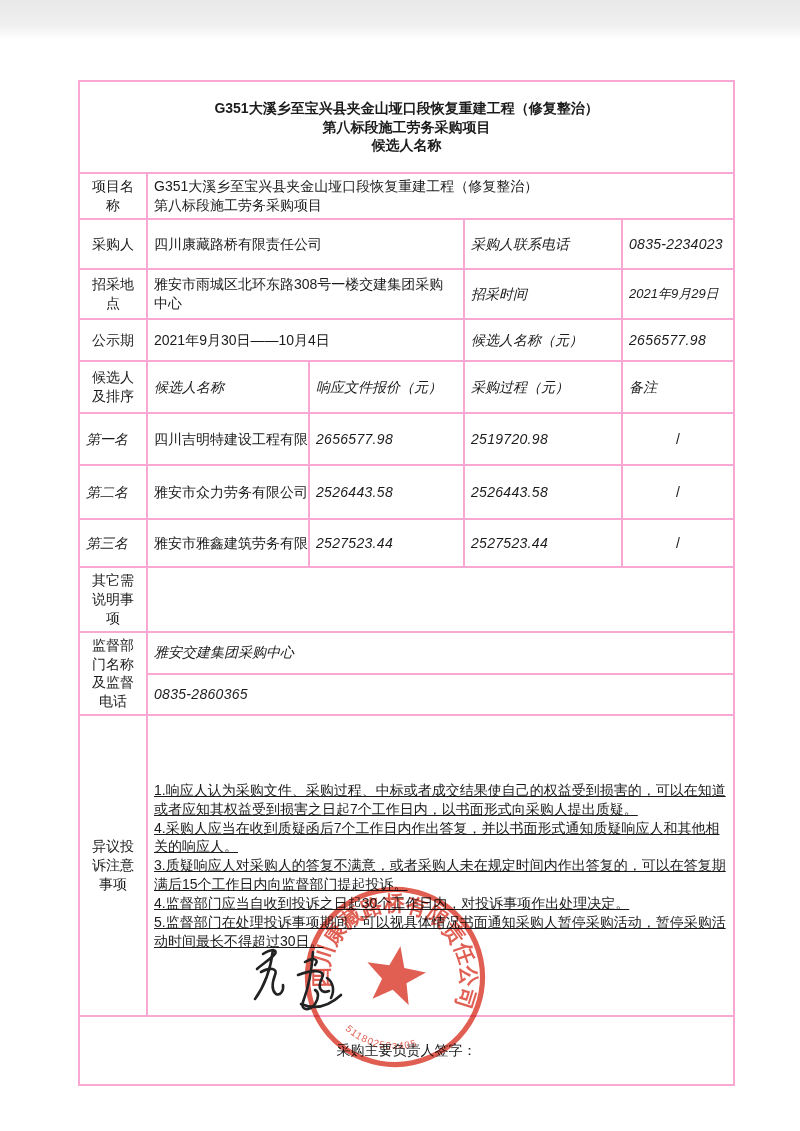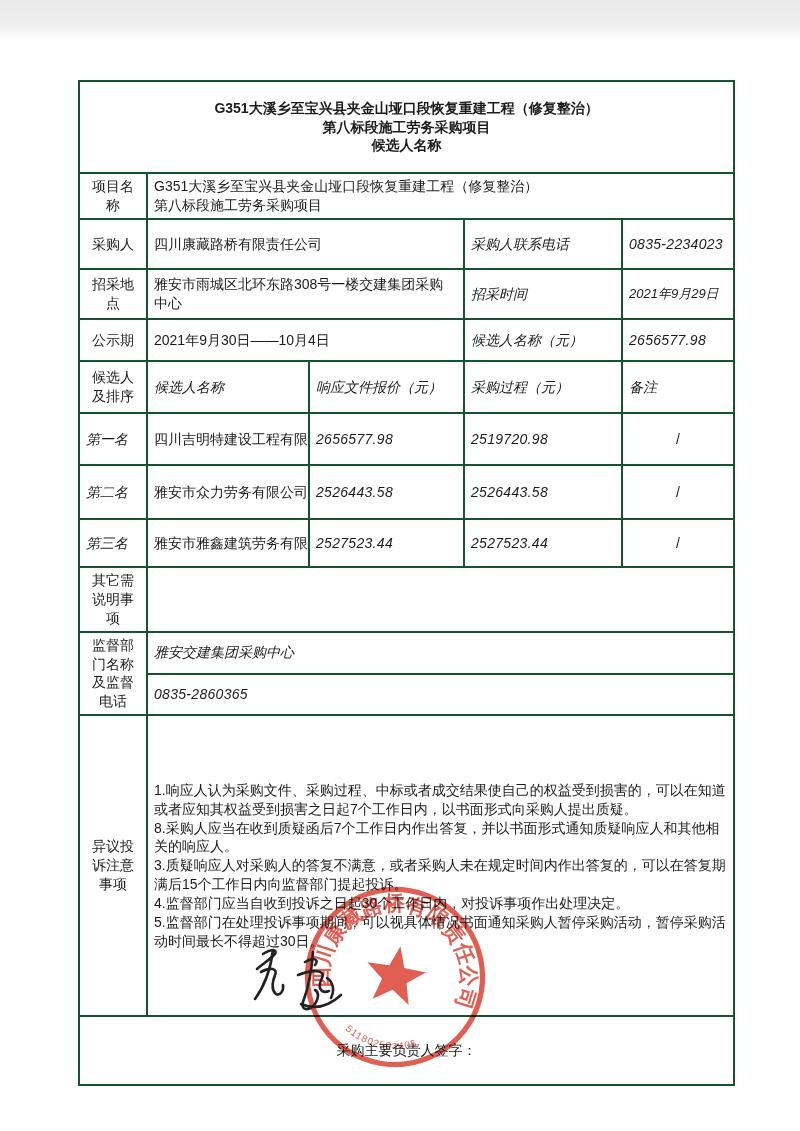--- a/index.html
+++ b/index.html
@@ -11,34 +11,34 @@
   .page{position:absolute;inset:0;background:#ffffff;}
   .scan-band{
     position:absolute;left:0;top:0;width:800px;height:40px;
     background:linear-gradient(to bottom,#e9e9e9 0%,#efefef 60%,#ffffff 100%);
   }
   table.doc{
     position:absolute;left:78px;top:80px;width:655px;
     border-collapse:collapse;table-layout:fixed;
   }
   table.doc td{
-    border:2px solid #14532d;vertical-align:middle;
+    border:2px solid #f9a8d4;vertical-align:middle;
     font-size:14px;line-height:1.35;padding:3px 6px;
     overflow:hidden;
   }
   .title-cell{text-align:center;font-size:21px;font-weight:600;line-height:29px;padding:2px 4px;}
   .lab{font-size:13.5px;padding:3px 4px;text-align:center;line-height:17px;}
   .left{text-align:left;}
   .center{text-align:left;font-style:italic;}
   .num{font-size:12.5px;letter-spacing:.3px;}
   .name-cell{font-size:12px;white-space:nowrap;text-align:center;padding:2px 2px;}
   .slash{font-size:15px;text-align:center;}
   .two-line{line-height:20px;}
   .objection-text{vertical-align:top;padding:54px 10px 6px 8px;font-size:14.5px;line-height:26px;text-align:left;}
-  .objection-text p{margin:0;}
+  .objection-text p{margin:0;text-decoration:underline;}
   .sign-cell{font-size:15px;padding-left:6px;text-align:center;}
   .signature{position:absolute;left:243px;top:938px;z-index:3;}
   .stamp{
     position:absolute;left:296px;top:878px;width:198px;height:198px;
     z-index:2;opacity:.82;mix-blend-mode:multiply;
   }
 </style>
 </head>
 <body>
 
@@ -134,21 +134,21 @@
       <td class="center" colspan="4" style="height:32px">雅安交建集团采购中心</td>
     </tr>
     <tr>
       <td class="center num" colspan="4" style="height:31px;font-size:14px">0835-2860365</td>
     </tr>
 
     <tr>
       <td class="lab" style="height:293px">异议投诉注意事项</td>
       <td class="objection-text" colspan="4">
         <p>1.响应人认为采购文件、采购过程、中标或者成交结果使自己的权益受到损害的，可以在知道或者应知其权益受到损害之日起7个工作日内，以书面形式向采购人提出质疑。</p>
-        <p>8.采购人应当在收到质疑函后7个工作日内作出答复，并以书面形式通知质疑响应人和其他相关的响应人。</p>
+        <p>4.采购人应当在收到质疑函后7个工作日内作出答复，并以书面形式通知质疑响应人和其他相关的响应人。</p>
         <p>3.质疑响应人对采购人的答复不满意，或者采购人未在规定时间内作出答复的，可以在答复期满后15个工作日内向监督部门提起投诉。</p>
         <p>4.监督部门应当自收到投诉之日起30个工作日内，对投诉事项作出处理决定。</p>
         <p>5.监督部门在处理投诉事项期间，可以视具体情况书面通知采购人暂停采购活动，暂停采购活动时间最长不得超过30日。</p>
       </td>
     </tr>
 
     <tr>
       <td class="sign-cell" colspan="5" style="height:61px">
         <span>采购主要负责人签字：</span>
       </td>

